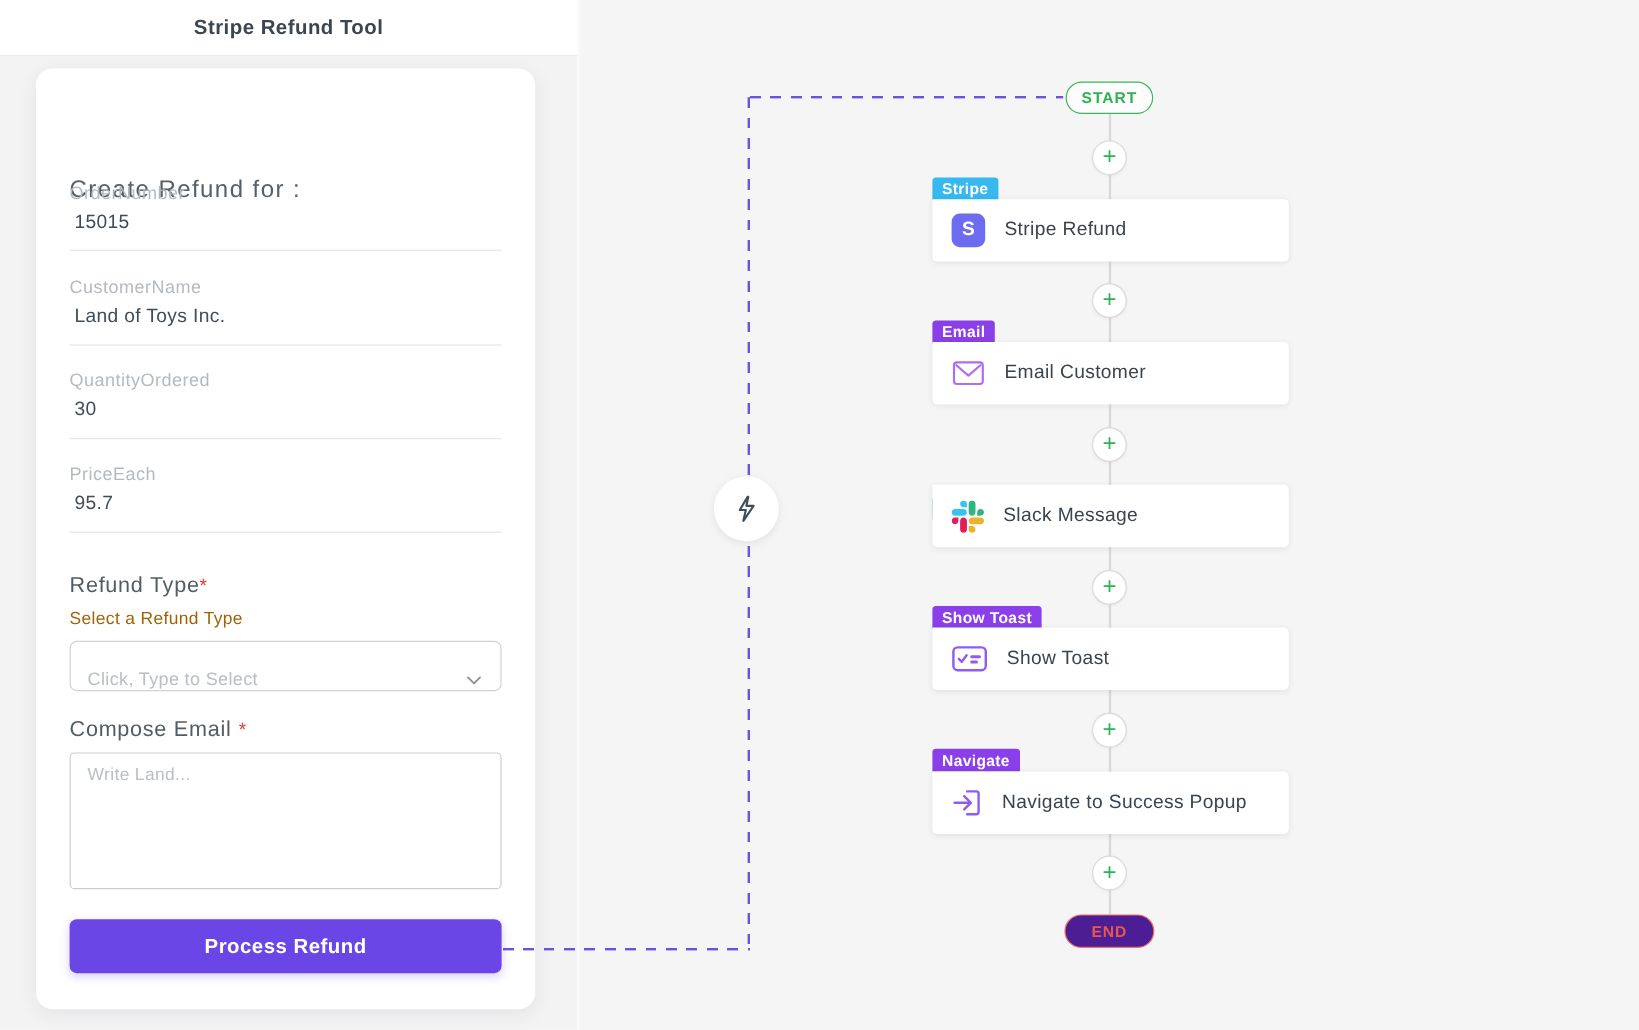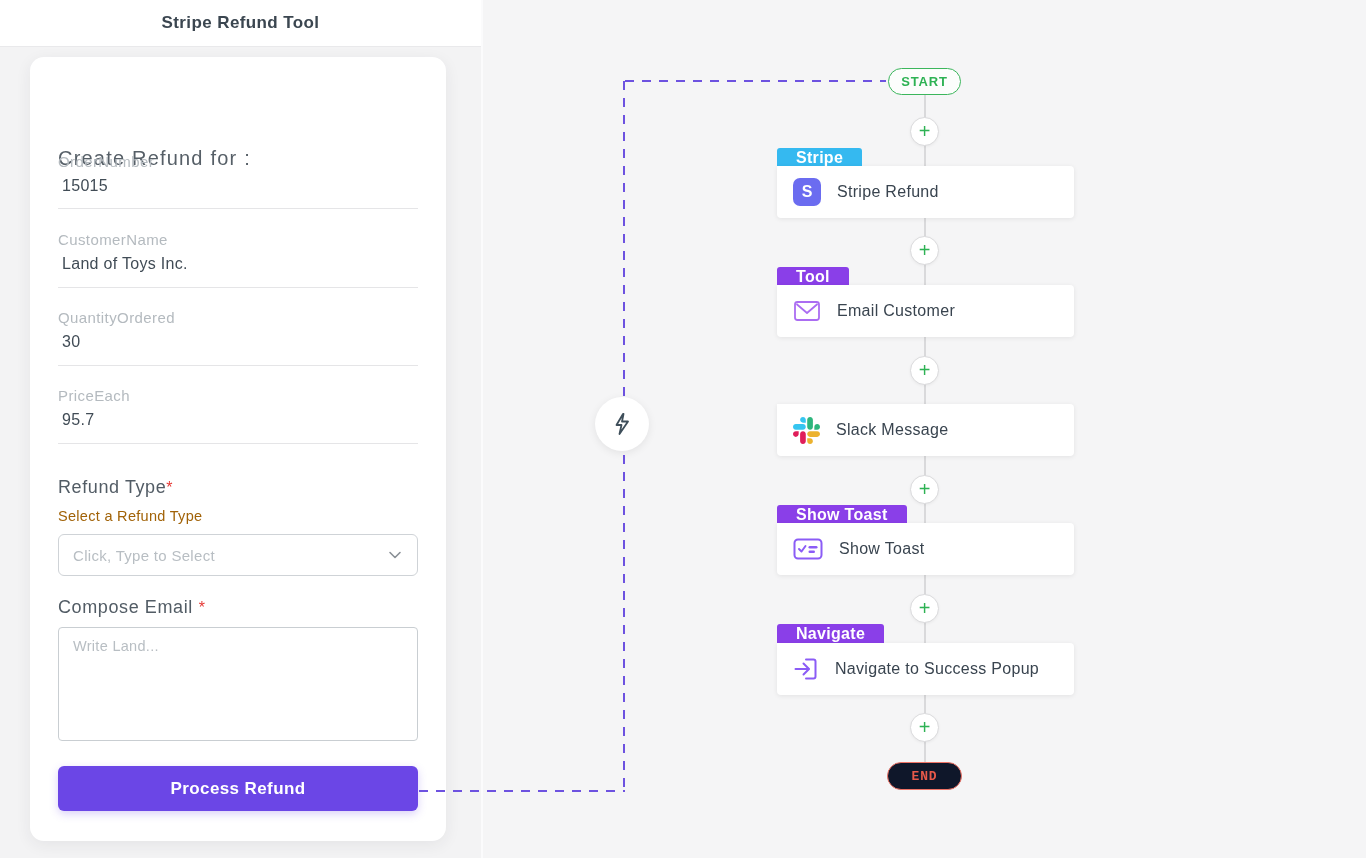--- a/index.html
+++ b/index.html
@@ -25,21 +25,21 @@
   .field-value { font-size:16px; color:#414c56; margin-top:7px; padding-left:4px; letter-spacing:.3px; }
   .field-line { position:absolute; left:28px; width:360px; height:1px; background:#e5e5e7; }
 
   .section-label { position:absolute; left:28px; font-size:18px; color:#525c65; letter-spacing:.6px; }
   .req { color:#e53935; font-size:16px; }
   .req-spaced { margin-left:6px; }
   .helper-text { position:absolute; left:28px; font-size:14.5px; color:#a16207; letter-spacing:.3px; }
 
   .select-box { position:absolute; left:28px; top:477px; width:360px; height:42px;
     background:#fff; border:1px solid #cfd3d7; border-radius:6px;
-    display:flex; align-items:center; padding:0 14px; cursor:pointer; }
+    display:flex; align-items:flex-end; padding:0 14px; cursor:pointer; }
   .select-placeholder { flex:1; font-size:15px; color:#b8bec3; letter-spacing:.3px; }
 
   .textarea-box { position:absolute; left:28px; top:570px; width:360px; height:114px;
     background:#fff; border:1px solid #c9ced2; border-radius:4px; padding:10px 14px; }
   .textarea-placeholder { font-size:14.5px; color:#b8bec3; letter-spacing:.3px; }
 
   .submit-btn { position:absolute; left:28px; top:709px; width:360px; height:45px;
     background:#6b46e6; border:none; border-radius:6px; cursor:pointer;
     color:#ffffff; font-size:17px; font-weight:700; letter-spacing:.4px;
     font-family:"Liberation Sans", sans-serif; box-shadow:0 3px 8px rgba(107,70,230,.25); }
@@ -48,31 +48,31 @@
   .canvas { position:absolute; left:485px; top:0; width:881px; height:858px; background:#f5f5f6; }
 
   .wf-line { position:absolute; left:439px; top:95px; width:1.5px; height:667px; background:#d9d9db; }
 
   .pill { position:absolute; display:flex; align-items:center; justify-content:center;
     background:#fcfdfc; border-radius:14px; font-size:13px; font-weight:700;
     letter-spacing:.8px; cursor:pointer; }
   .pill-start { left:403px; top:68px; width:73px; height:27px;
     border:1.5px solid #3cb65c; color:#2eb254; }
   .pill-end { left:402px; top:762px; width:75px; height:28px;
-    border:1.5px solid #ee7265; color:#e8594a; background:#0f172a;font-family:Liberation Mono, monospace; }
+    border:1.5px solid #ee7265; color:#e8594a; background:#4c1d95; }
 
   .plus-btn { position:absolute; left:425px; width:29px; height:29px; border-radius:50%;
     background:#ffffff; border:1px solid #dadadc; box-shadow:0 1px 3px rgba(0,0,0,.05);
     display:flex; align-items:center; justify-content:center; cursor:pointer;
     font-size:20px; color:#2eb254; line-height:1; }
   .plus-btn span { margin-top:-2px; }
 
-  .node-badge { position:absolute; left:292px; height:19px; padding:0 19px;
+  .node-badge { position:absolute; left:292px; height:19px; padding:0 8px;
     display:flex; align-items:center; border-radius:3px 3px 0 0;
-    color:#ffffff; font-size:16px; font-weight:700; letter-spacing:.3px;text-align:center; }
+    color:#ffffff; font-size:13px; font-weight:700; letter-spacing:.3px;text-align:center; }
   .node-card { position:absolute; left:292px; width:297px; height:52px;
     background:#ffffff; border-radius:0 4px 4px 4px; box-shadow:0 1px 5px rgba(0,0,0,.08);
     display:flex; align-items:center; padding:0 16px; gap:16px; cursor:pointer; }
   .node-title { font-size:16px; color:#39444f; letter-spacing:.3px; }
 
   .stripe-tile { width:28px; height:28px; border-radius:7px; background:#6b6cf0;
     display:flex; align-items:center; justify-content:center;
     color:#fff; font-weight:700; font-size:16px; }
 
   .bolt-circle { position:absolute; left:112px; top:397px; width:54px; height:54px;
@@ -167,21 +167,21 @@
   <div class="plus-btn" style="top:713px">
       <span>+</span>
     </div>
 
   <div class="node-badge" style="top: 148px; background-color: rgb(53, 185, 240);">Stripe</div>
   <div class="node-card" style="top:166px">
     <div class="stripe-tile">S</div>
     <div class="node-title">Stripe Refund</div>
   </div>
 
-  <div class="node-badge" style="top: 267px; background-color: rgb(138, 63, 232);">Tool</div>
+  <div class="node-badge" style="top: 267px; background-color: rgb(138, 63, 232);">Email</div>
   <div class="node-card" style="top:285px">
     <svg width="28" height="24" viewBox="0 0 28 24">
       <rect x="2" y="3" width="24" height="18" rx="2.5" fill="none" stroke="#ab6df2" stroke-width="1.8"></rect>
       <polyline points="3.5,5 14,14 24.5,5" fill="none" stroke="#ab6df2" stroke-width="1.8" stroke-linejoin="round"></polyline>
     </svg>
     <div class="node-title">Email Customer</div>
   </div>
 
   <div class="node-badge" style="top: 386px; background-color: rgb(46, 181, 94); margin-top: 28px;">Slack</div>
   <div class="node-card" style="top:404px">

